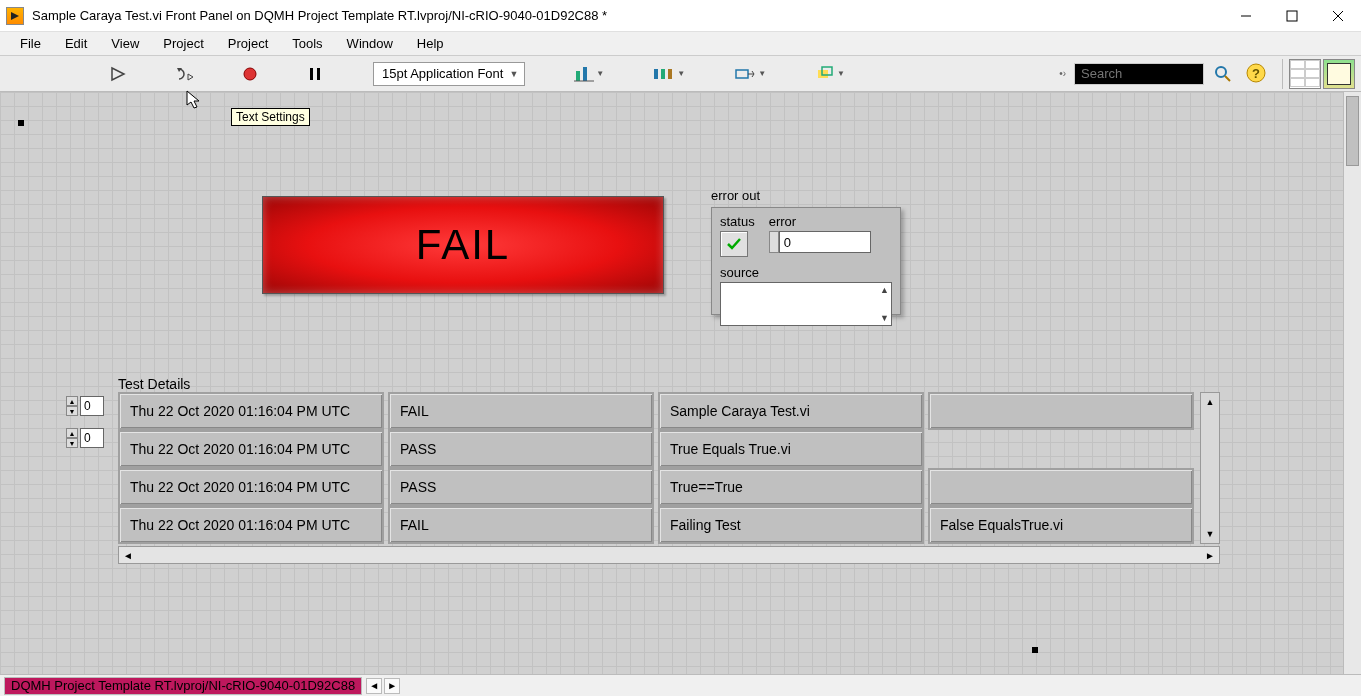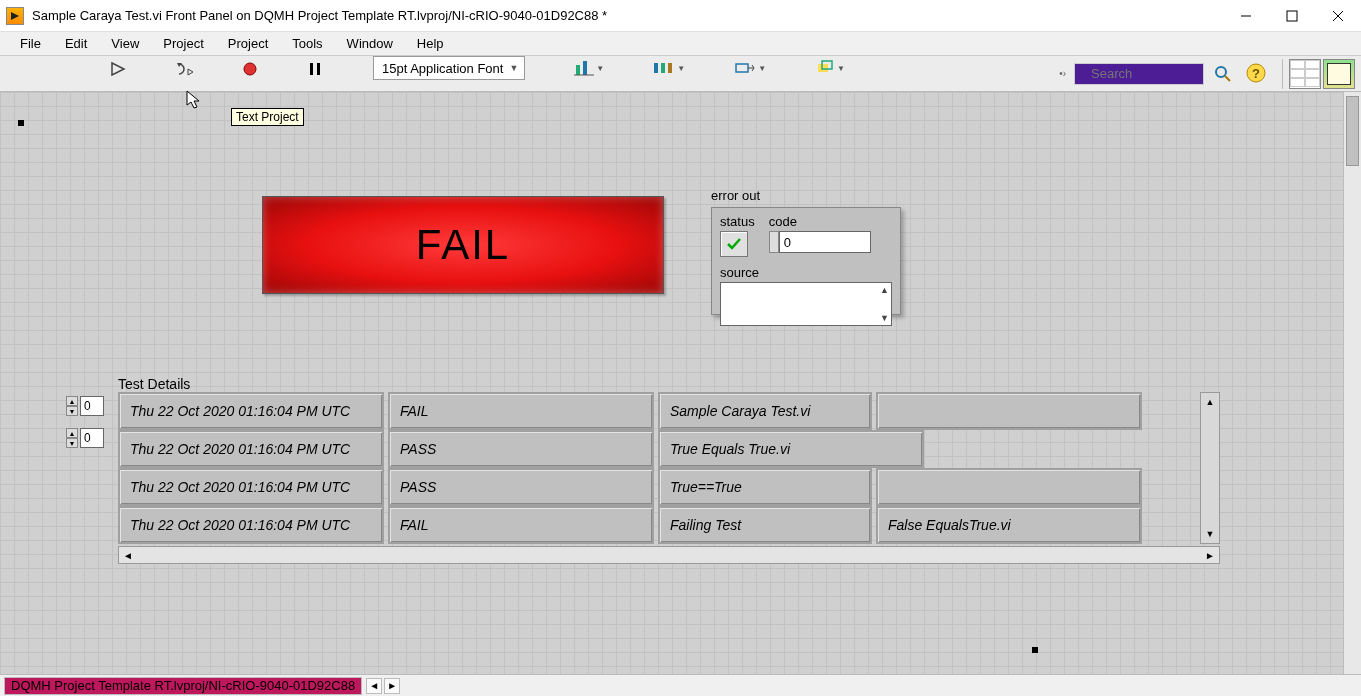--- a/index.html
+++ b/index.html
@@ -11,31 +11,31 @@
   .titlebar .app-icon svg { width: 10px; height: 10px; }
   .titlebar .title-text { font-size: 13px; color: #000; }
   .winbtns { margin-left: auto; display: flex; }
   .winbtn { width: 46px; height: 32px; display: flex; align-items: center; justify-content: center; }
 
   
   .menubar { height: 24px; background: #f0f0f0; display: flex; align-items: center; border-bottom: 1px solid #ccc; padding-left: 8px; gap: 0; }
   .menubar .mi { font-size: 13px; padding: 2px 12px; color: #000; }
 
   
-  .toolbar { height: 36px; background: #ececec; border-bottom: 1px solid #bbb; display: flex; padding: 0 6px; position: relative; gap: 37px; }
+  .toolbar { height: 36px; background: #ececec; border-bottom: 1px solid #bbb; display: flex; align-items: center; padding: 0 6px; position: relative; gap: 37px; }
   .toolbar-spacer { width: 60px; }
   .tbtn { width: 26px; height: 26px; display: flex; align-items: center; justify-content: center; margin: 0 2px; }
   .tbtn.rec { width: 22px; }
   .font-combo { height: 24px; border: 1px solid #999; background: #fff; display: flex; align-items: center; padding: 0 6px 0 8px; font-size: 13px; gap: 6px; margin: 0 6px; }
   .font-combo .arrow { font-size: 9px; color: #555; }
   .drop-btn { height: 24px; display: flex; align-items: center; padding: 0 2px; margin: 0 4px; }
   .drop-btn .arrow { font-size: 8px; color: #555; margin-left: 2px; }
   .search-wrap { margin-left: auto; display: flex; align-items: center; gap: 4px; }
   .search-wrap .lbl-arrow { font-size: 10px; color: #666; padding: 0 4px;}
-  .search-input { width: 130px; height: 22px; border: 1px solid #ccc; background: #4c1d95; font-size: 13px; padding: 0 16px; color: #888; }
+  .search-input { width: 130px; height: 22px; border: 1px solid #ccc; background: #000000; font-size: 13px; padding: 0 6px; color: #888; }
   .help-icon { width: 22px; height: 22px; margin: 0 4px; }
   .grid-icons { display:flex; gap:2px; margin-left:6px; border-left:1px solid #bbb; padding-left:6px;}
   .grid-icons .gi { width:32px; height:30px; border:1px solid #888; background:#fff; display:flex; flex-wrap:wrap;}
   .grid-icons .gi div { border:1px solid #ccc; }
 
   
   .tooltip { position:absolute; left:231px; top:108px; background:#ffffe1; border:1px solid #000; font-size:12px; padding:1px 4px; z-index:50;}
   .cursor-arrow { position:absolute; left:186px; top:90px; z-index:60; font-size:16px; color:#000; pointer-events:none;}
 
   
@@ -75,25 +75,25 @@
   .td-label { position:absolute; left:118px; top:284px; font-size:14px; }
 
   
   .idx-ctrl { position:absolute; left:66px; width:44px; display:flex; align-items:center; gap:2px;}
   .idx-ctrl .spin { display:flex; flex-direction:column; }
   .idx-ctrl .spin div { width:12px; height:10px; background:#ddd; border:1px solid #888; font-size:7px; display:flex; align-items:center; justify-content:center;}
   .idx-ctrl input { width:24px; height:20px; border:1px solid #666; background:#fff; font-size:12px; text-align:left; padding-left:3px;}
   #idx0 { top:304px; } #idx1 { top:336px; }
 
   
-  .table-wrap { position:absolute; left:118px; top:300px; width:1102px;font-style:italic; }
+  .table-wrap { position:absolute; left:118px; top:300px; width:1102px; }
   .tbl-row { display:flex; height:38px; gap:4px; margin-bottom:0px;}
   .tbl-cell { background:#c0c0c0; border:2px solid #a0a0a0; box-shadow: inset 1px 1px 0 #e4e4e4, inset -1px -1px 0 #888;
     display:flex; align-items:center; padding:0 10px; font-size:14px; }
-  .c1{width:266px;} .c2{width:266px;} .c3{width:214px;} .c4{width:266px;}
+  .c1{width:266px;} .c2{width:266px;} .c3{width:266px;} .c4{width:266px;}
   .vscroll-col { width:20px; background:#d8d8d8; border:1px solid #999; display:flex; flex-direction:column; align-items:center; justify-content:space-between; padding:4px 0;}
   .vscroll-col span{font-size:9px;}
   .hscroll { height:18px; background:#e4e4e4; border:1px solid #999; margin-top:2px; display:flex; align-items:center; justify-content:space-between; padding:0 4px; font-size:10px;}
 
   
   .statusbar { position:absolute; left:0; right:0; bottom:0; height:22px; background:#f0f0f0; border-top:1px solid #bbb; display:flex; align-items:center; padding:0 4px; font-size:13px;}
   .statusbar .seg { border:1px solid #bbb; padding:0 6px; height:18px; display:flex; align-items:center; background:#be185d;}
   .statusbar .nav { display:flex; margin-left:4px; gap:2px;}
   .statusbar .nav div{width:16px;height:16px;border:1px solid #bbb;display:flex;align-items:center;justify-content:center;font-size:10px;background:#fafafa;}
 
@@ -242,21 +242,21 @@
     <div class="cluster-row1">
       <div>
         <label>status</label>
         <div class="status-box">
           <svg width="16" height="16">
               <path d="M2 8 L6 12 L14 3" fill="none" stroke="#0a0" stroke-width="2.5"></path>
             </svg>
         </div>
       </div>
       <div class="code-box">
-        <label>code</label>
+        <label>error</label>
         <div class="code-field">
           <div class="code-spin"></div>
           <input class="code-input" value="0" style="">
         </div>
       </div>
     </div>
     <div style="margin-top:8px;">
       <label>source</label>
       <div class="source-area">
         <span class="up">▲</span>
@@ -325,21 +325,21 @@
   <div class="canvas-scroll-v">
       <div class="thumb"></div>
     </div>
 </div>
 
 <div class="cursor-arrow">
   <svg width="16" height="20">
       <path d="M1 1 L1 15 L5 12 L8 18 L11 17 L8 11 L13 11 Z" fill="#fff" stroke="#000"></path>
     </svg>
 </div>
-<div class="tooltip">Text Project</div>
+<div class="tooltip">Text Settings</div>
 
 <div class="statusbar">
   <div class="seg">DQMH Project Template RT.lvproj/NI-cRIO-9040-01D92C88</div>
   <div class="nav">
     <div>◄</div>
     <div>►</div>
   </div>
 </div>
 
 </body></html>

